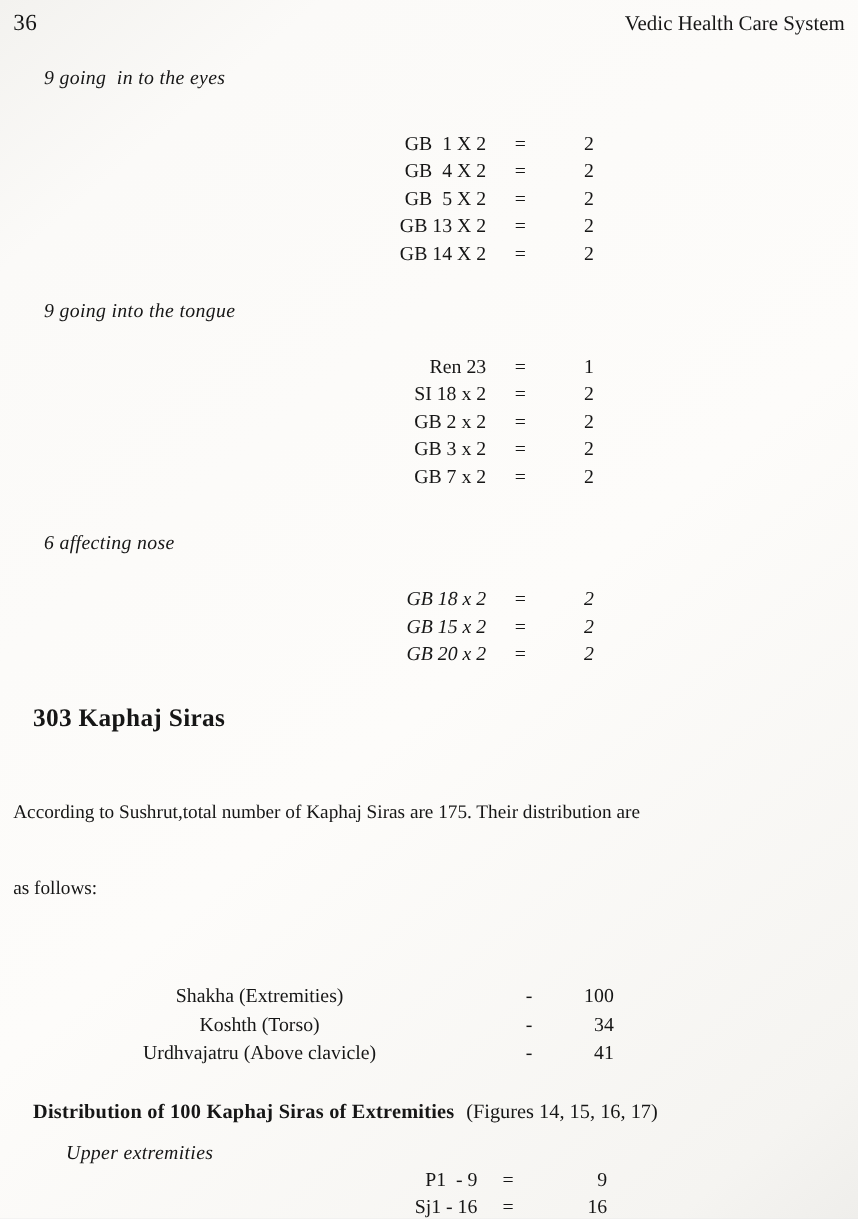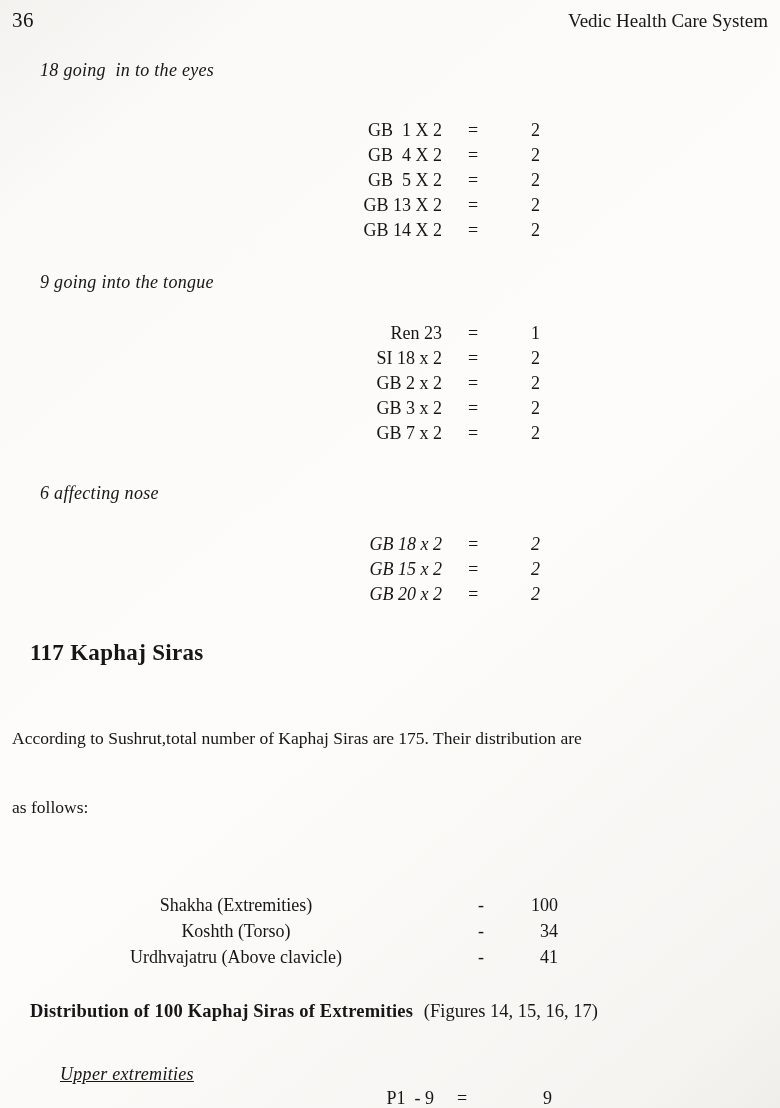--- a/index.html
+++ b/index.html
@@ -72,37 +72,37 @@
   }
   .dist-heading .bold { font-weight: bold; letter-spacing: 0.2px; margin-top: 48px; }
   .dist-heading .note { margin-left: 6px; }
 
   .sub-head {
     font-style: italic;
     font-size: 18px;
     margin-left: 48px;
     letter-spacing: 0.3px;
   }
-  .h-upper { margin-top: 42px; text-decoration: underline; }
+  .h-upper { margin-top: 16px; }
   .t-upper { margin-top: 1px; }
   .tbl-c .lab { width: 422px; text-align: right; }
   .tbl-c .op  { width: 56px;  text-align: center; }
   .tbl-c .val { width: 62px;  text-align: right; }
 </style>
 </head>
 <body>
 
 <div class="page">
 
   <div class="header">
     <span class="page-num">36</span>
     <span class="header-title">Vedic Health Care System</span>
   </div>
 
-  <div class="sec-head h-eyes">18 going  in to the eyes</div>
+  <div class="sec-head h-eyes">9 going  in to the eyes</div>
   <div class="tbl-a t-eyes">
     <div class="trow">
       <span class="lab">GB  1 X 2</span>
       <span class="op">=</span>
       <span class="val">2</span>
     </div>
     <div class="trow">
       <span class="lab">GB  4 X 2</span>
       <span class="op">=</span>
       <span class="val">2</span>
@@ -165,21 +165,21 @@
       <span class="op">=</span>
       <span class="val">2</span>
     </div>
     <div class="trow">
       <span class="lab">GB 20 x 2</span>
       <span class="op">=</span>
       <span class="val">2</span>
     </div>
   </div>
 
-  <div class="kaphaj-title">117 Kaphaj Siras</div>
+  <div class="kaphaj-title">303 Kaphaj Siras</div>
   <div class="kaphaj-para">
     <div>According to Sushrut,total number of Kaphaj Siras are 175. Their distribution are</div>
     <div>as follows:</div>
   </div>
   <div class="tbl-b t-kaphaj">
     <div class="trow">
       <span class="lab">Shakha (Extremities)</span>
       <span class="op">-</span>
       <span class="val">100</span>
     </div>

